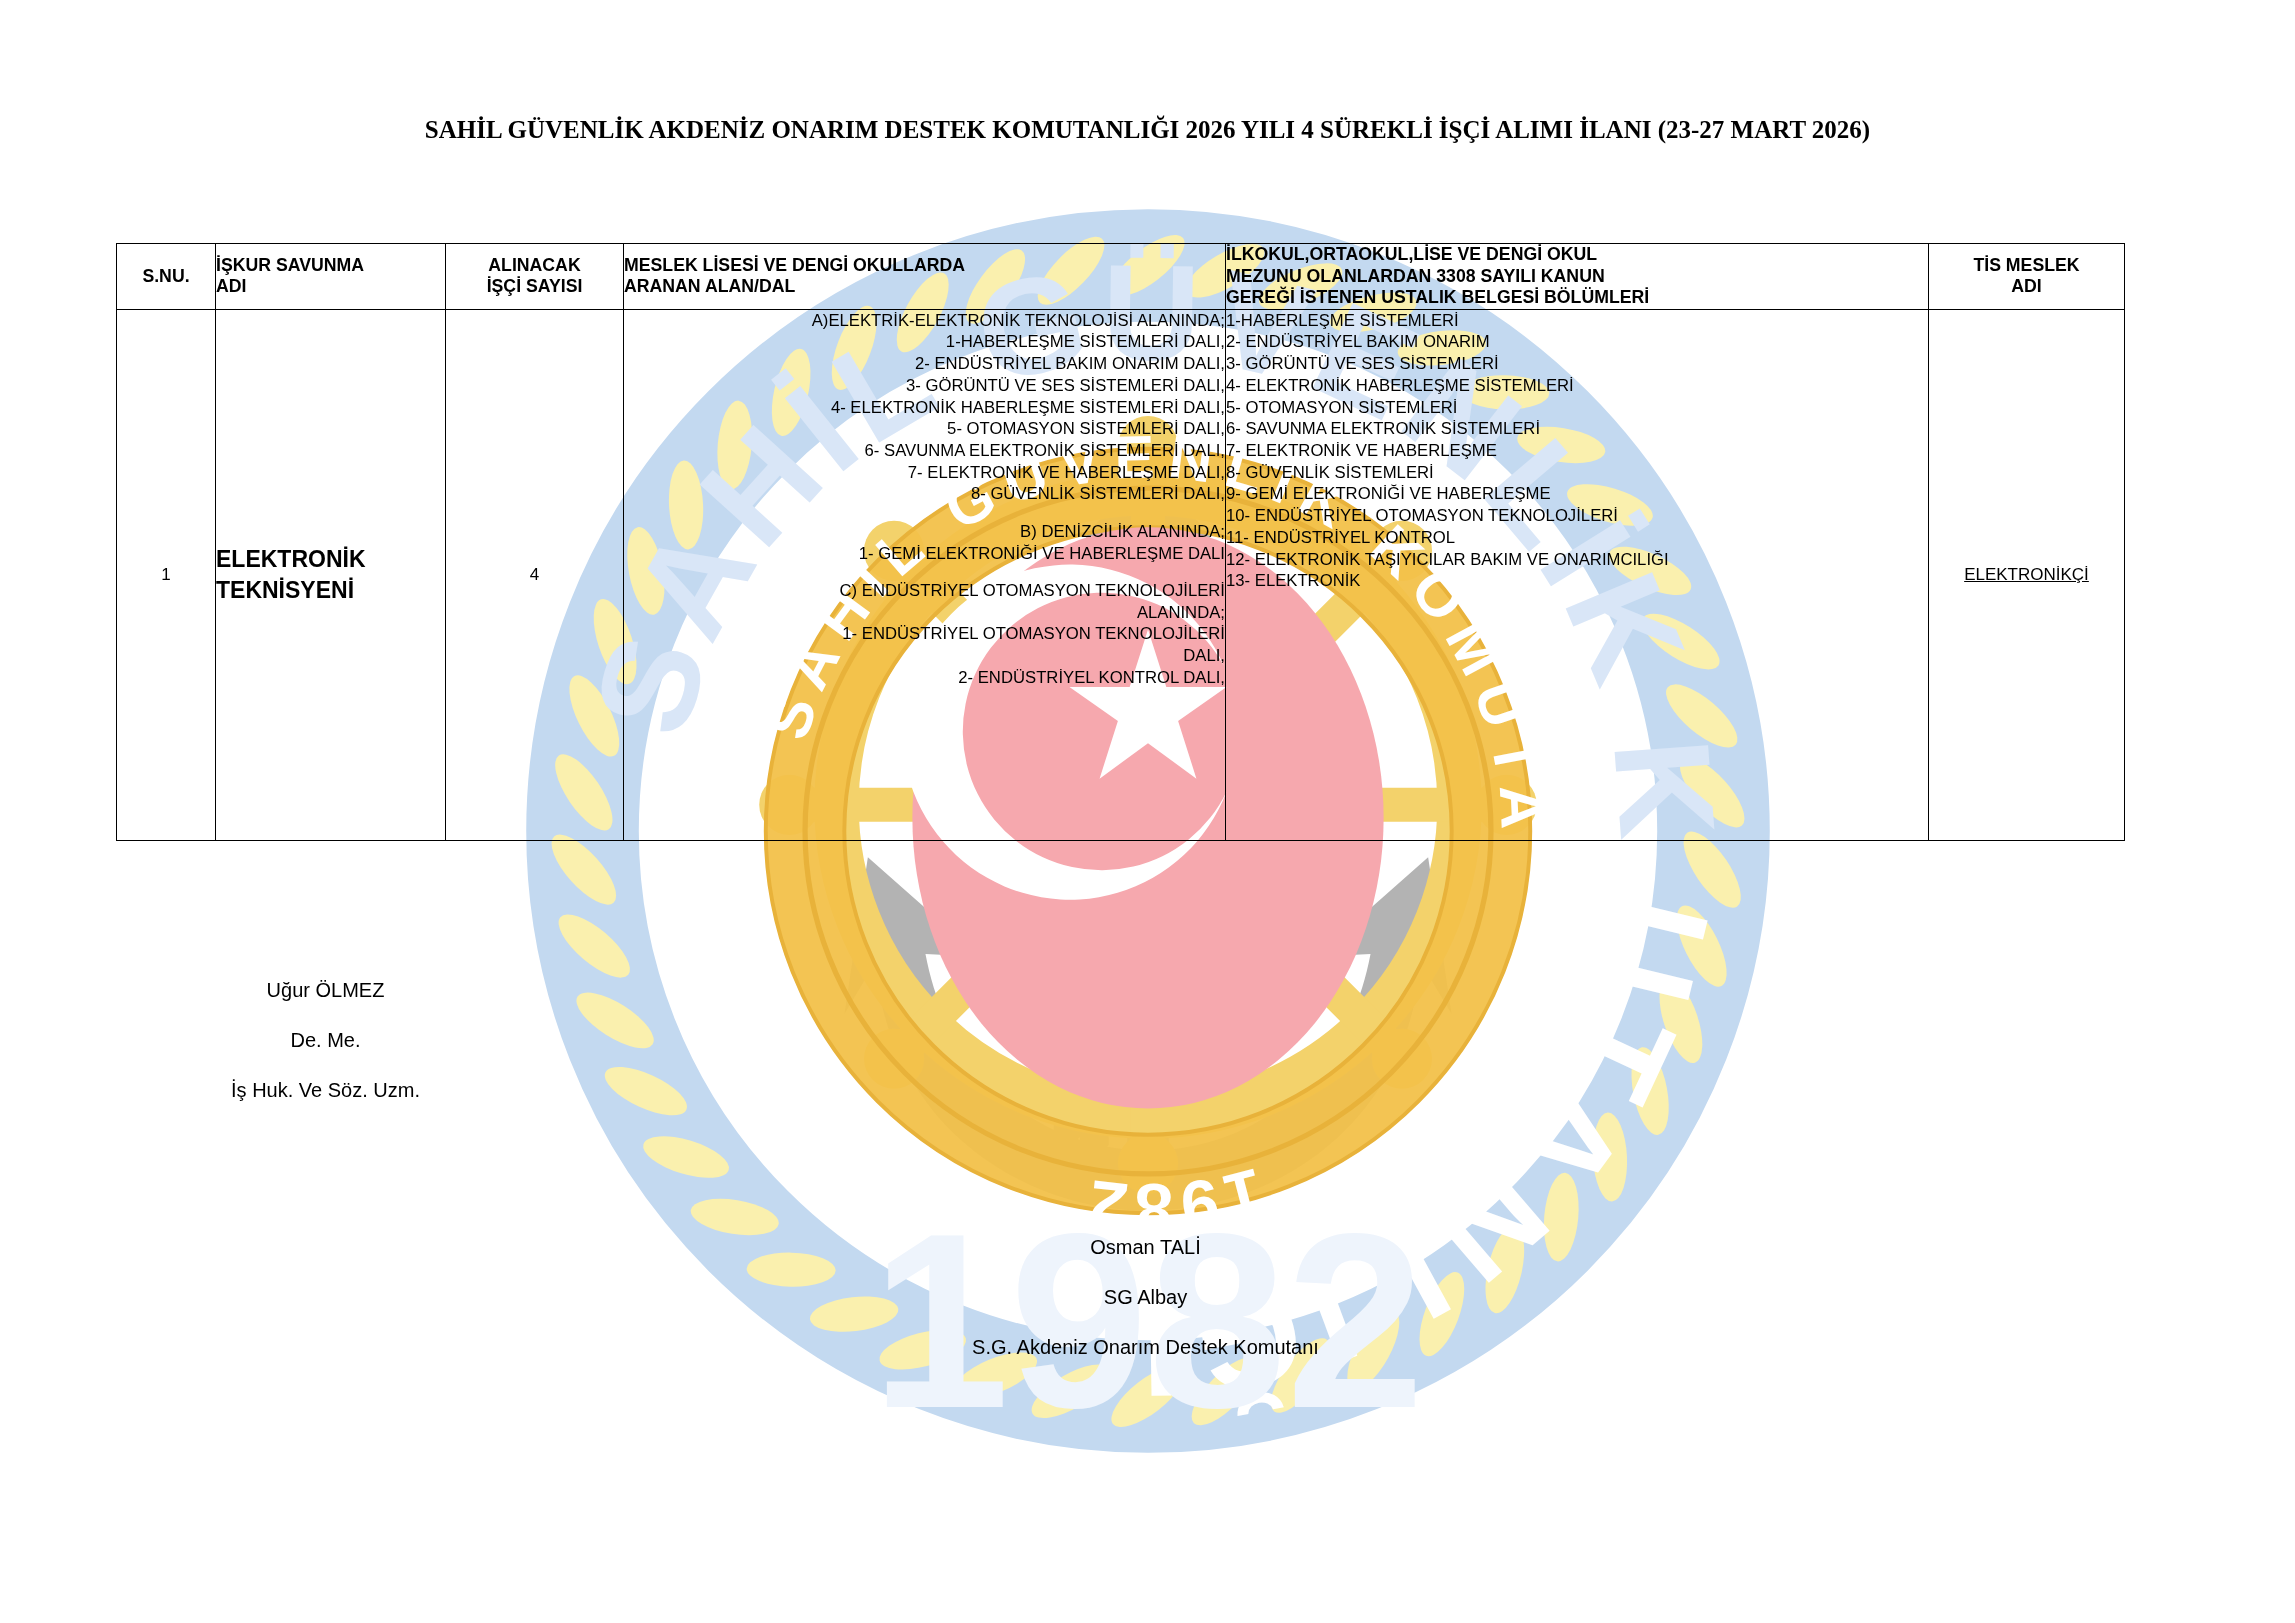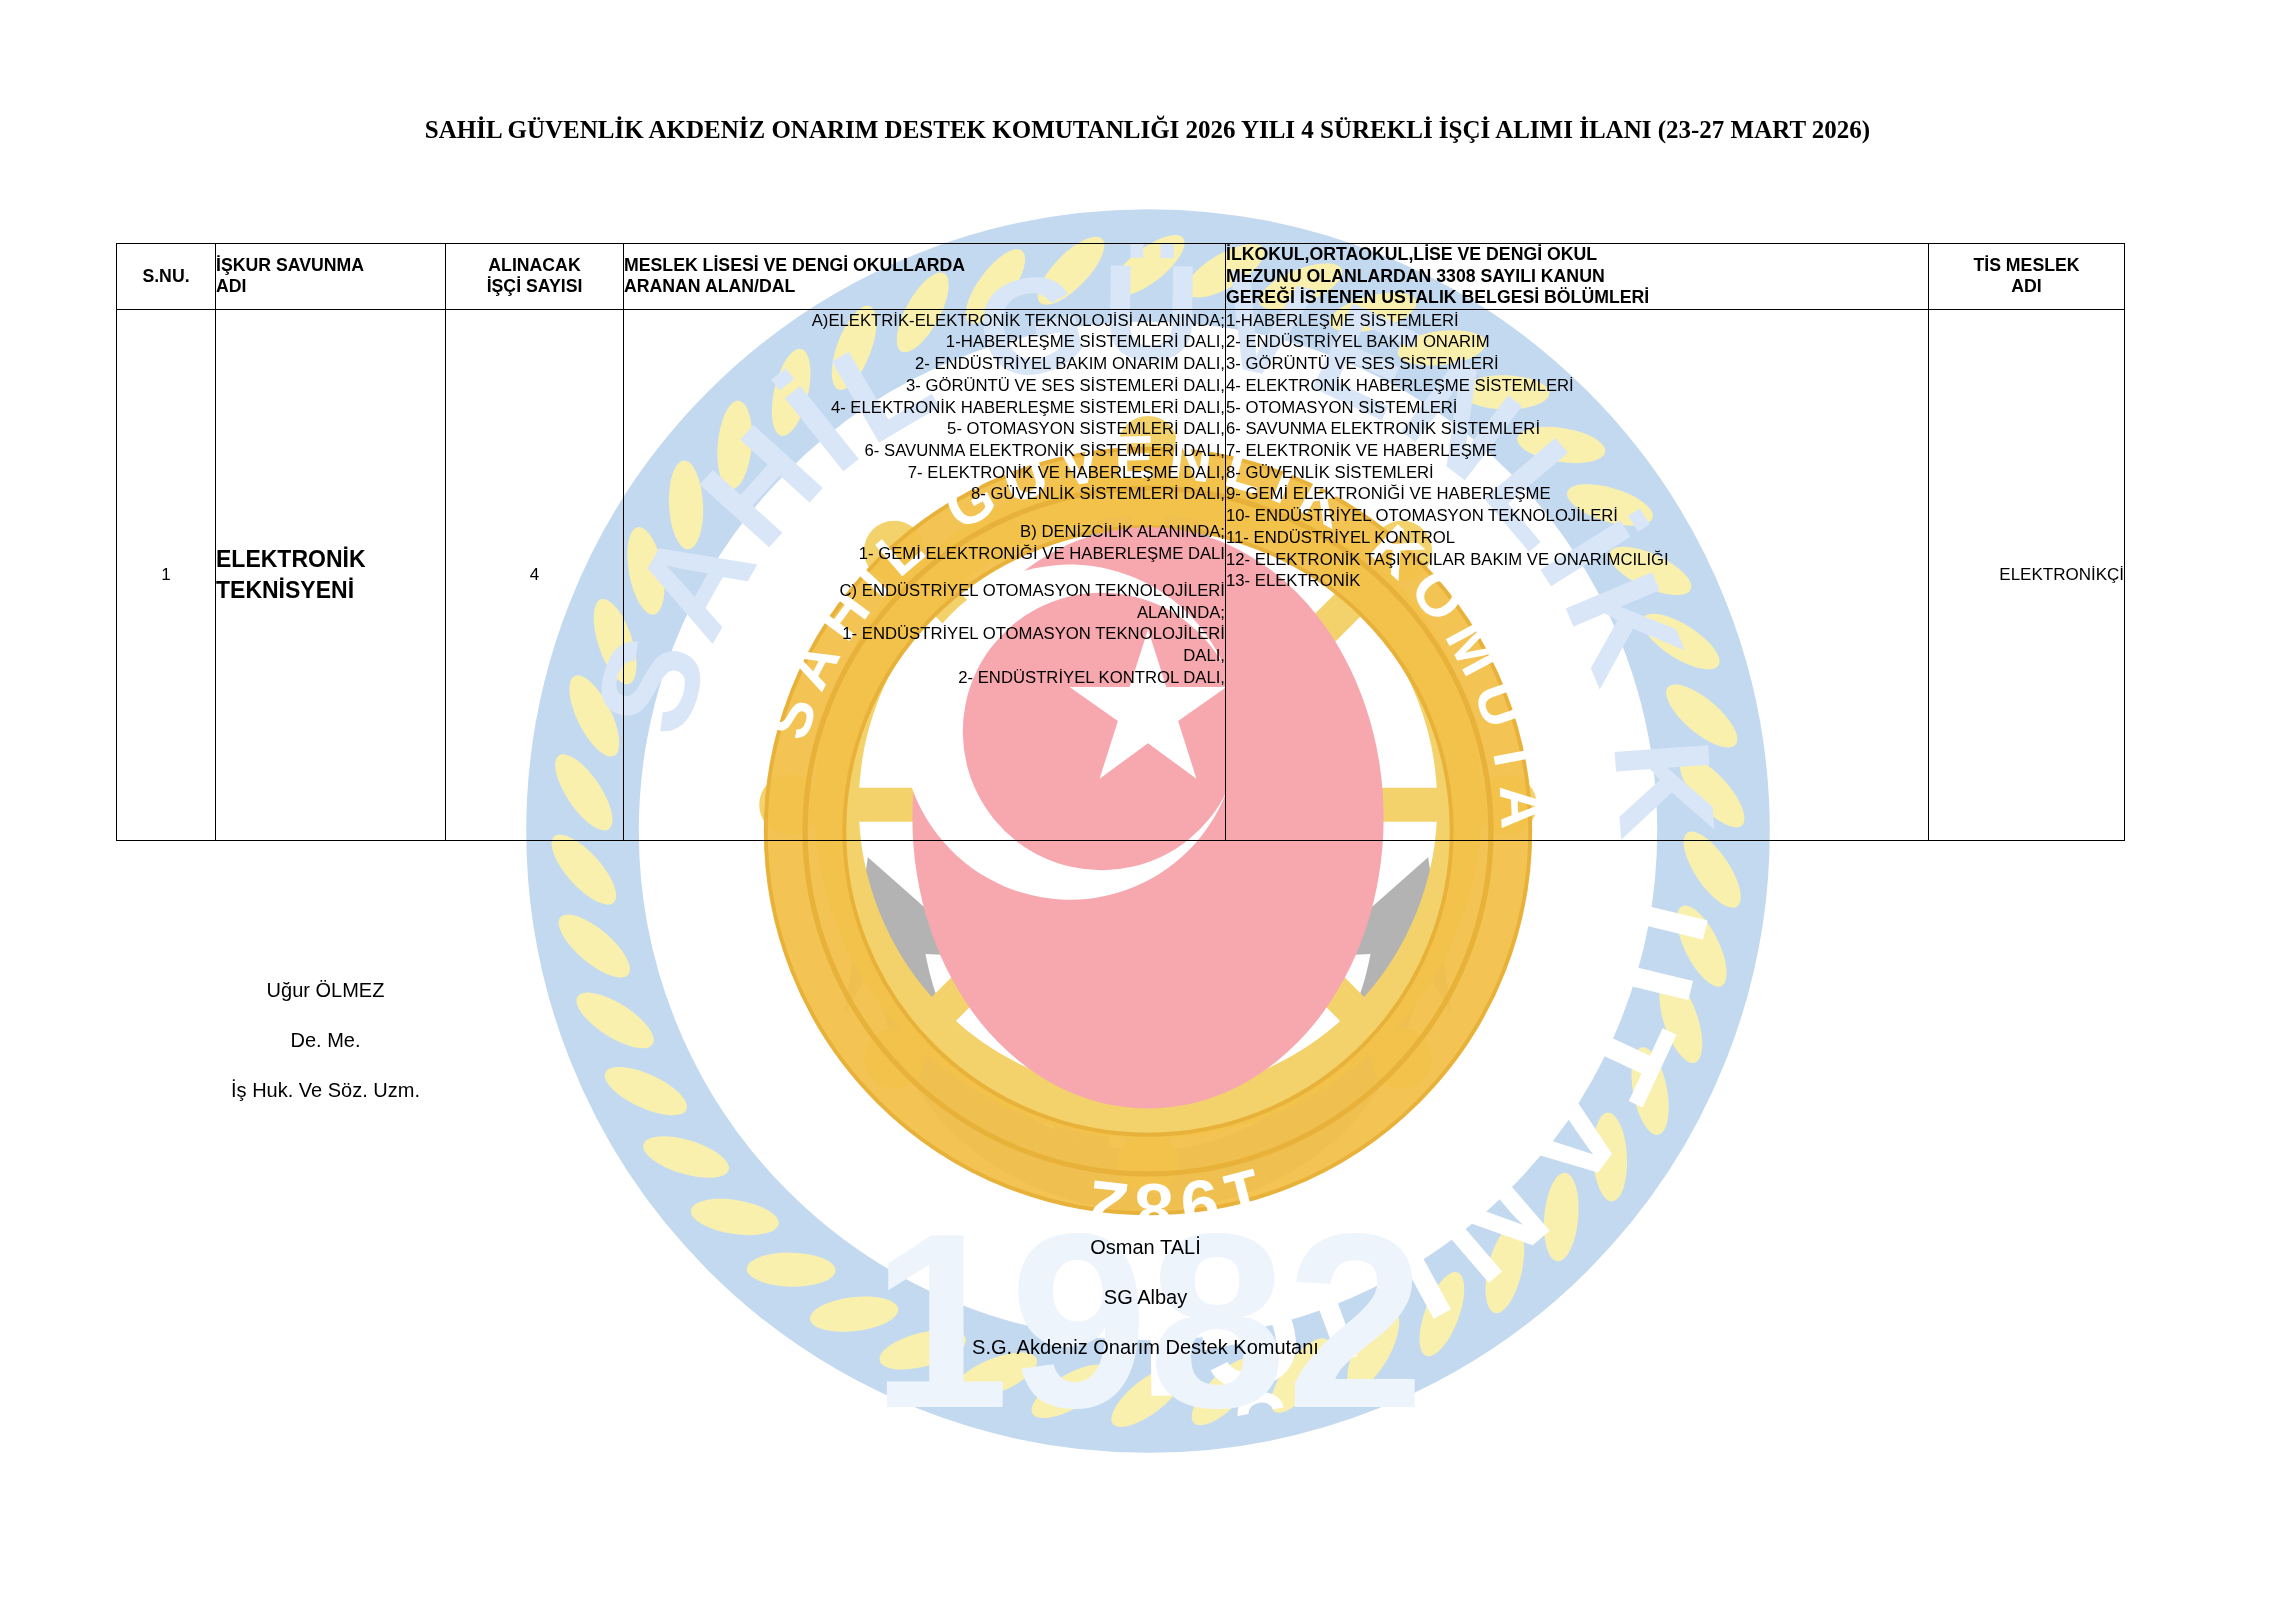--- a/index.html
+++ b/index.html
@@ -90,22 +90,23 @@
     margin-left:20px;
   }
   .cell-list5{
     vertical-align:top !important;
     padding:71px 5.2px 3.9px 7.9px;
     font-size:16.7px;
     line-height:1.30;
     text-align:left;
   }
   .cell-tis{
-    text-align:right;padding:0 10.5px;
+    text-align:center;padding:0 10.5px;
     font-size:17px;
+    text-decoration:underline;
   }
   .blankline{display:block;height:15.7px;}
 
   
   .sig{
     position:absolute;
     text-align:center;
     font-size:20px;
     line-height:1.0;
     color:#000;

